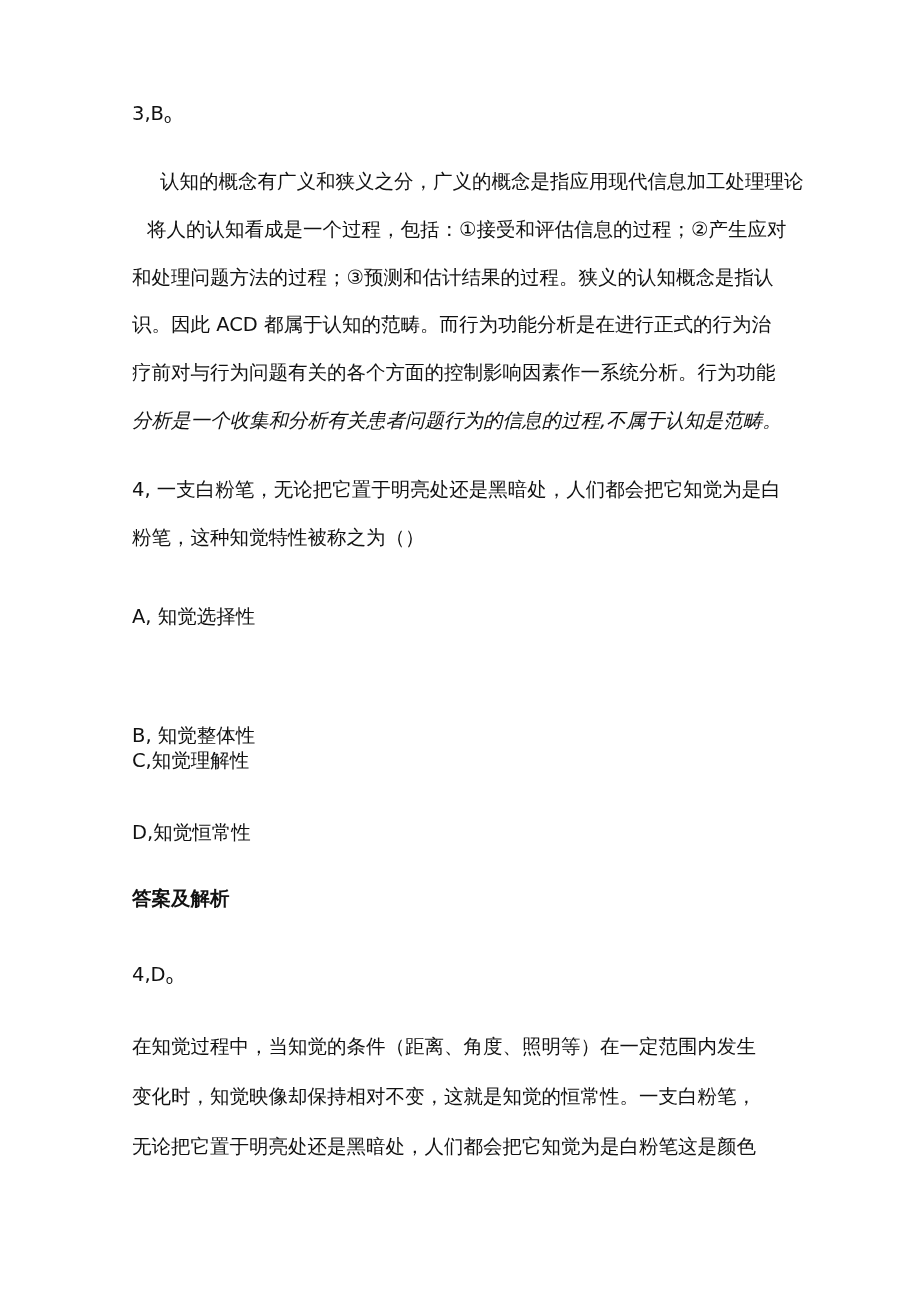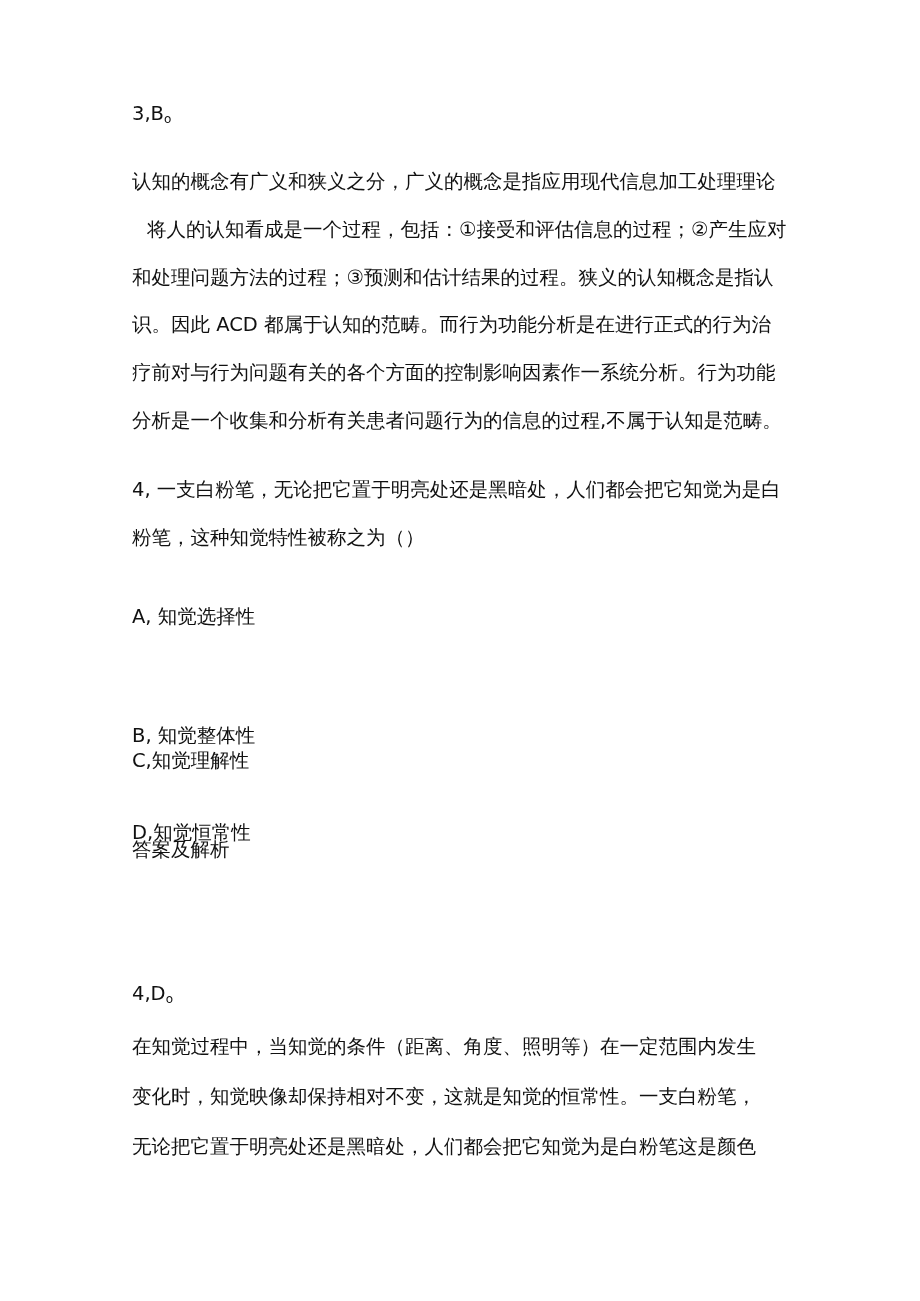--- a/index.html
+++ b/index.html
@@ -37,43 +37,43 @@
     }
   </style>
 </head>
 <body>
 
 <div class="page">
 
   <div class="line" style="top:102px;"><span>3,B</span><span class="sub">o</span></div>
 
   <div>
-    <div class="line" style="top:170px;">认知的概念有广义和狭义之分，广义的概念是指应用现代信息加工处理理论</div>
+    <div class="line" style="top:170px;margin-left:28px;">认知的概念有广义和狭义之分，广义的概念是指应用现代信息加工处理理论</div>
     <div class="line" style="top:218px;margin-left:15px;">将人的认知看成是一个过程，包括：①接受和评估信息的过程；②产生应对</div>
     <div class="line" style="top:266px;">和处理问题方法的过程；③预测和估计结果的过程。狭义的认知概念是指认</div>
     <div class="line" style="top:313px;">识。因此 ACD 都属于认知的范畴。而行为功能分析是在进行正式的行为治</div>
     <div class="line" style="top:361px;">疗前对与行为问题有关的各个方面的控制影响因素作一系统分析。行为功能</div>
-    <div class="line" style="top:409px;">分析是一个收集和分析有关患者问题行为的信息的过程,不属于认知是范畴。</div>
+    <div class="line" style="top:409px;font-style:italic;">分析是一个收集和分析有关患者问题行为的信息的过程,不属于认知是范畴。</div>
   </div>
 
   <div>
     <div class="line" style="top:478px;">4, 一支白粉笔，无论把它置于明亮处还是黑暗处，人们都会把它知觉为是白</div>
     <div class="line" style="top:526px;">粉笔，这种知觉特性被称之为（）</div>
   </div>
 
   <div>
     <div class="line" style="top:605px;">A, 知觉选择性</div>
     <div class="line" style="top:677px;margin-top:47px;">B, 知觉整体性</div>
     <div class="line" style="top:749px;">C,知觉理解性</div>
     <div class="line" style="top:821px;">D,知觉恒常性</div>
   </div>
 
-  <div class="line" style="top:838px;">答案及解析</div>
+  <div class="line" style="top:887px;font-weight:bold;">答案及解析</div>
 
-  <div class="line" style="top:963px;margin-top:19px;"><span>4,D</span><span class="sub">o</span></div>
+  <div class="line" style="top:963px;"><span>4,D</span><span class="sub">o</span></div>
 
   <div>
     <div class="line" style="top:1035px;">在知觉过程中，当知觉的条件（距离、角度、照明等）在一定范围内发生</div>
     <div class="line" style="top:1085px;">变化时，知觉映像却保持相对不变，这就是知觉的恒常性。一支白粉笔，</div>
     <div class="line" style="top:1135px;">无论把它置于明亮处还是黑暗处，人们都会把它知觉为是白粉笔这是颜色</div>
   </div>
 
 </div>
 
 </body></html>

